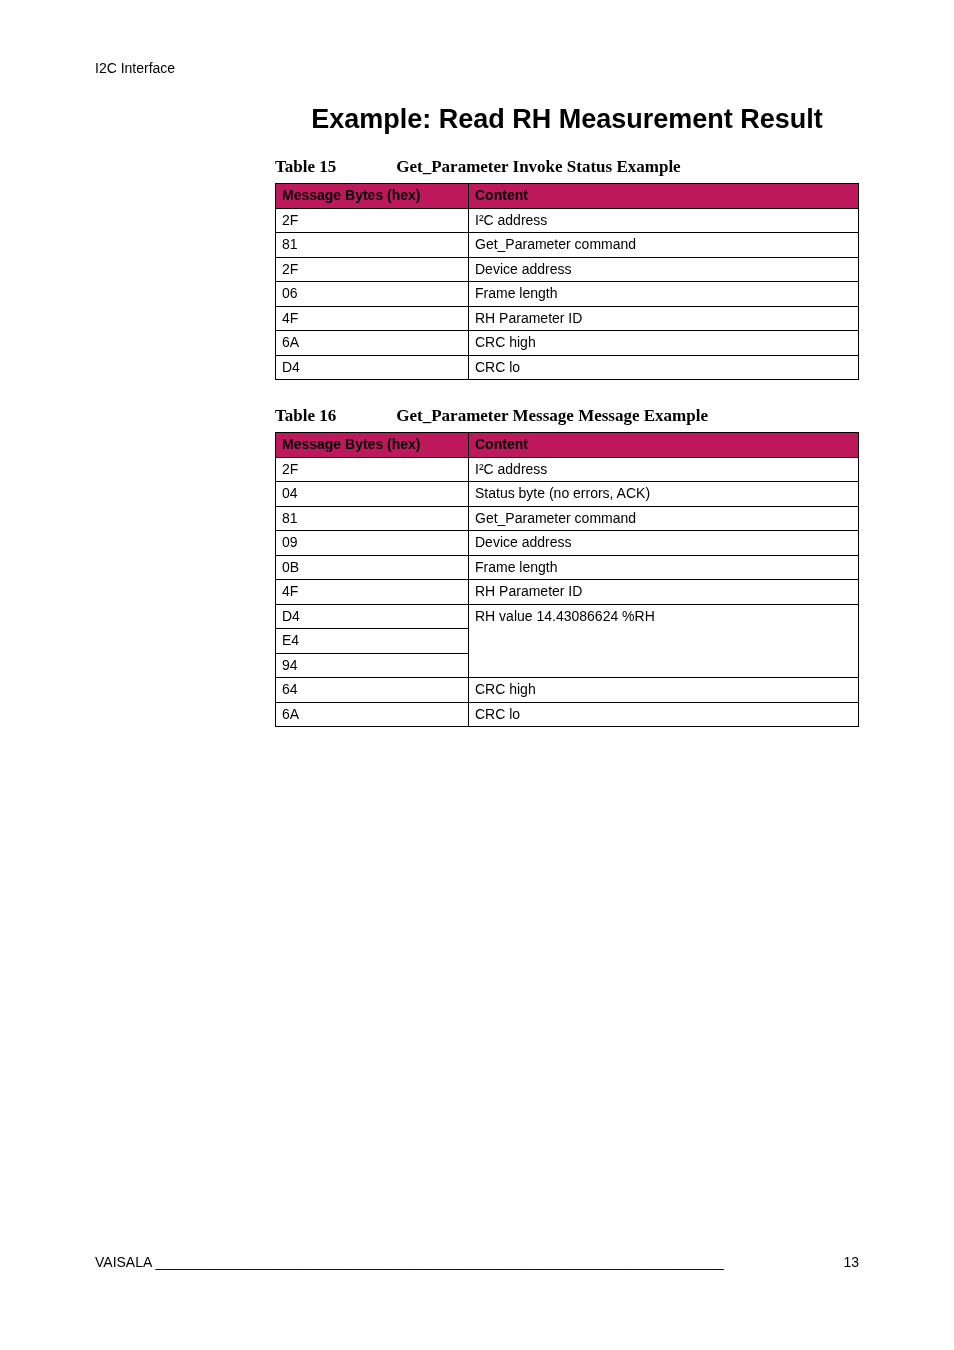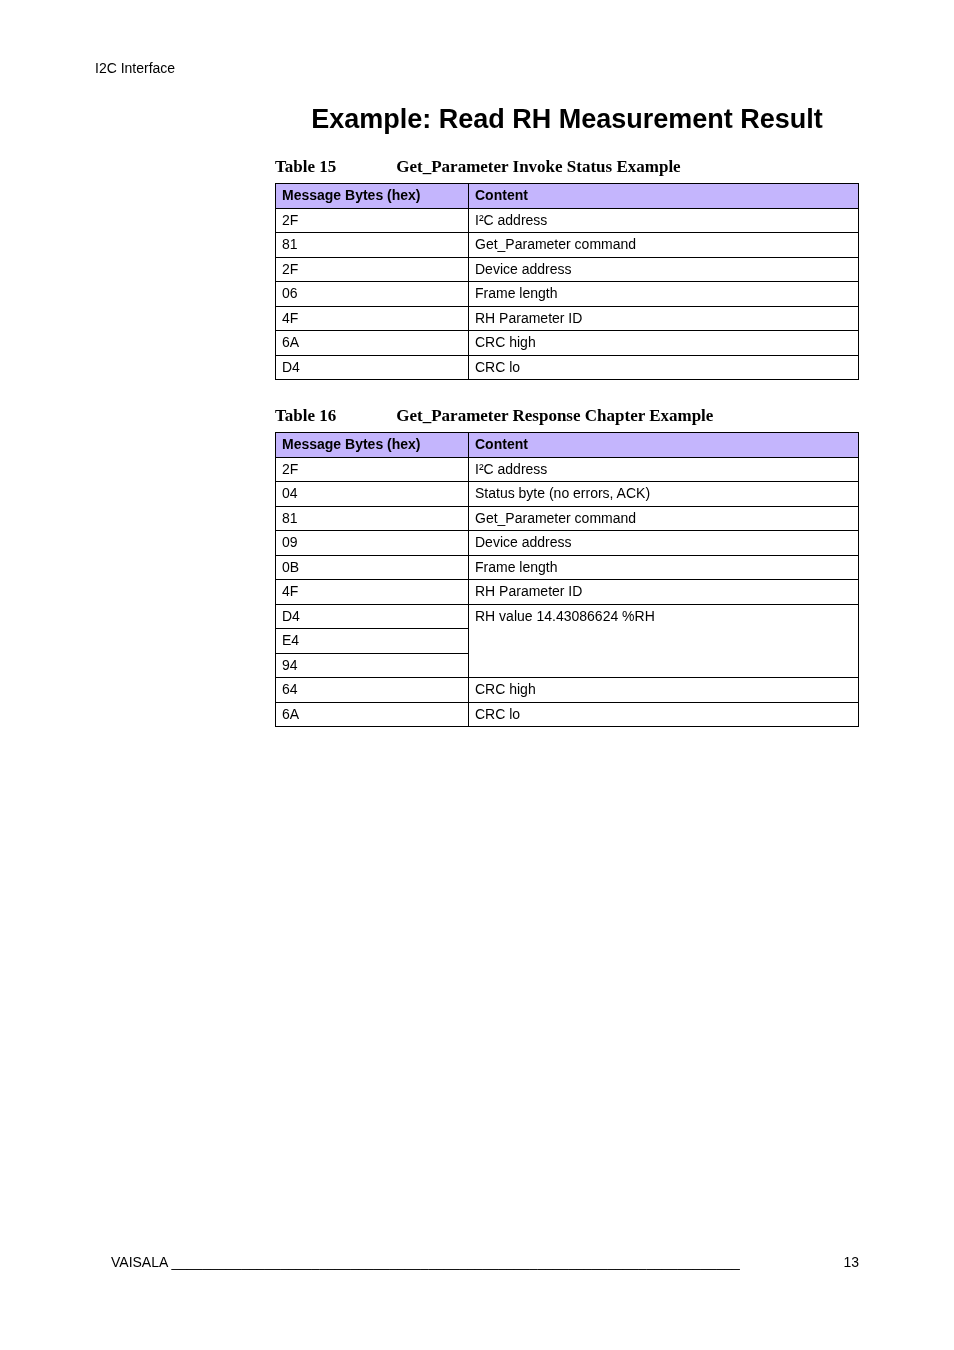--- a/index.html
+++ b/index.html
@@ -50,28 +50,28 @@
   }
   table.data th, table.data td {
     border: 1px solid #000;
     padding: 3px 6px;
     text-align: left;
     vertical-align: top;
     line-height: 1.25;
   }
   table.data th {
     font-weight: bold;
-    background: #c4b5fd;
+    background: #be185d;
   }
   .col-bytes { width: 180px; }
   .no-top { border-top: none !important; }
   .no-bottom { border-bottom: none !important; }
   .footer {
     position: absolute;
-    left: 111px;
+    left: 95px;
     right: 95px;
     bottom: 80px;
     display: flex;
     justify-content: space-between;
     font-size: 14px;
   }
 </style>
 </head>
 <body>
 
@@ -119,21 +119,21 @@
             <td>CRC high</td>
           </tr>
         <tr>
             <td>D4</td>
             <td>CRC lo</td>
           </tr>
       </tbody>
     </table>
 
     <p class="table-caption">
-      <span class="label">Table 16</span><span>Get_Parameter Response Chapter Example</span>
+      <span class="label">Table 16</span><span>Get_Parameter Message Message Example</span>
     </p>
     <table class="data">
       <thead>
         <tr>
           <th class="col-bytes">Message Bytes (hex)</th>
           <th>Content</th>
         </tr>
       </thead>
       <tbody>
         <tr>

